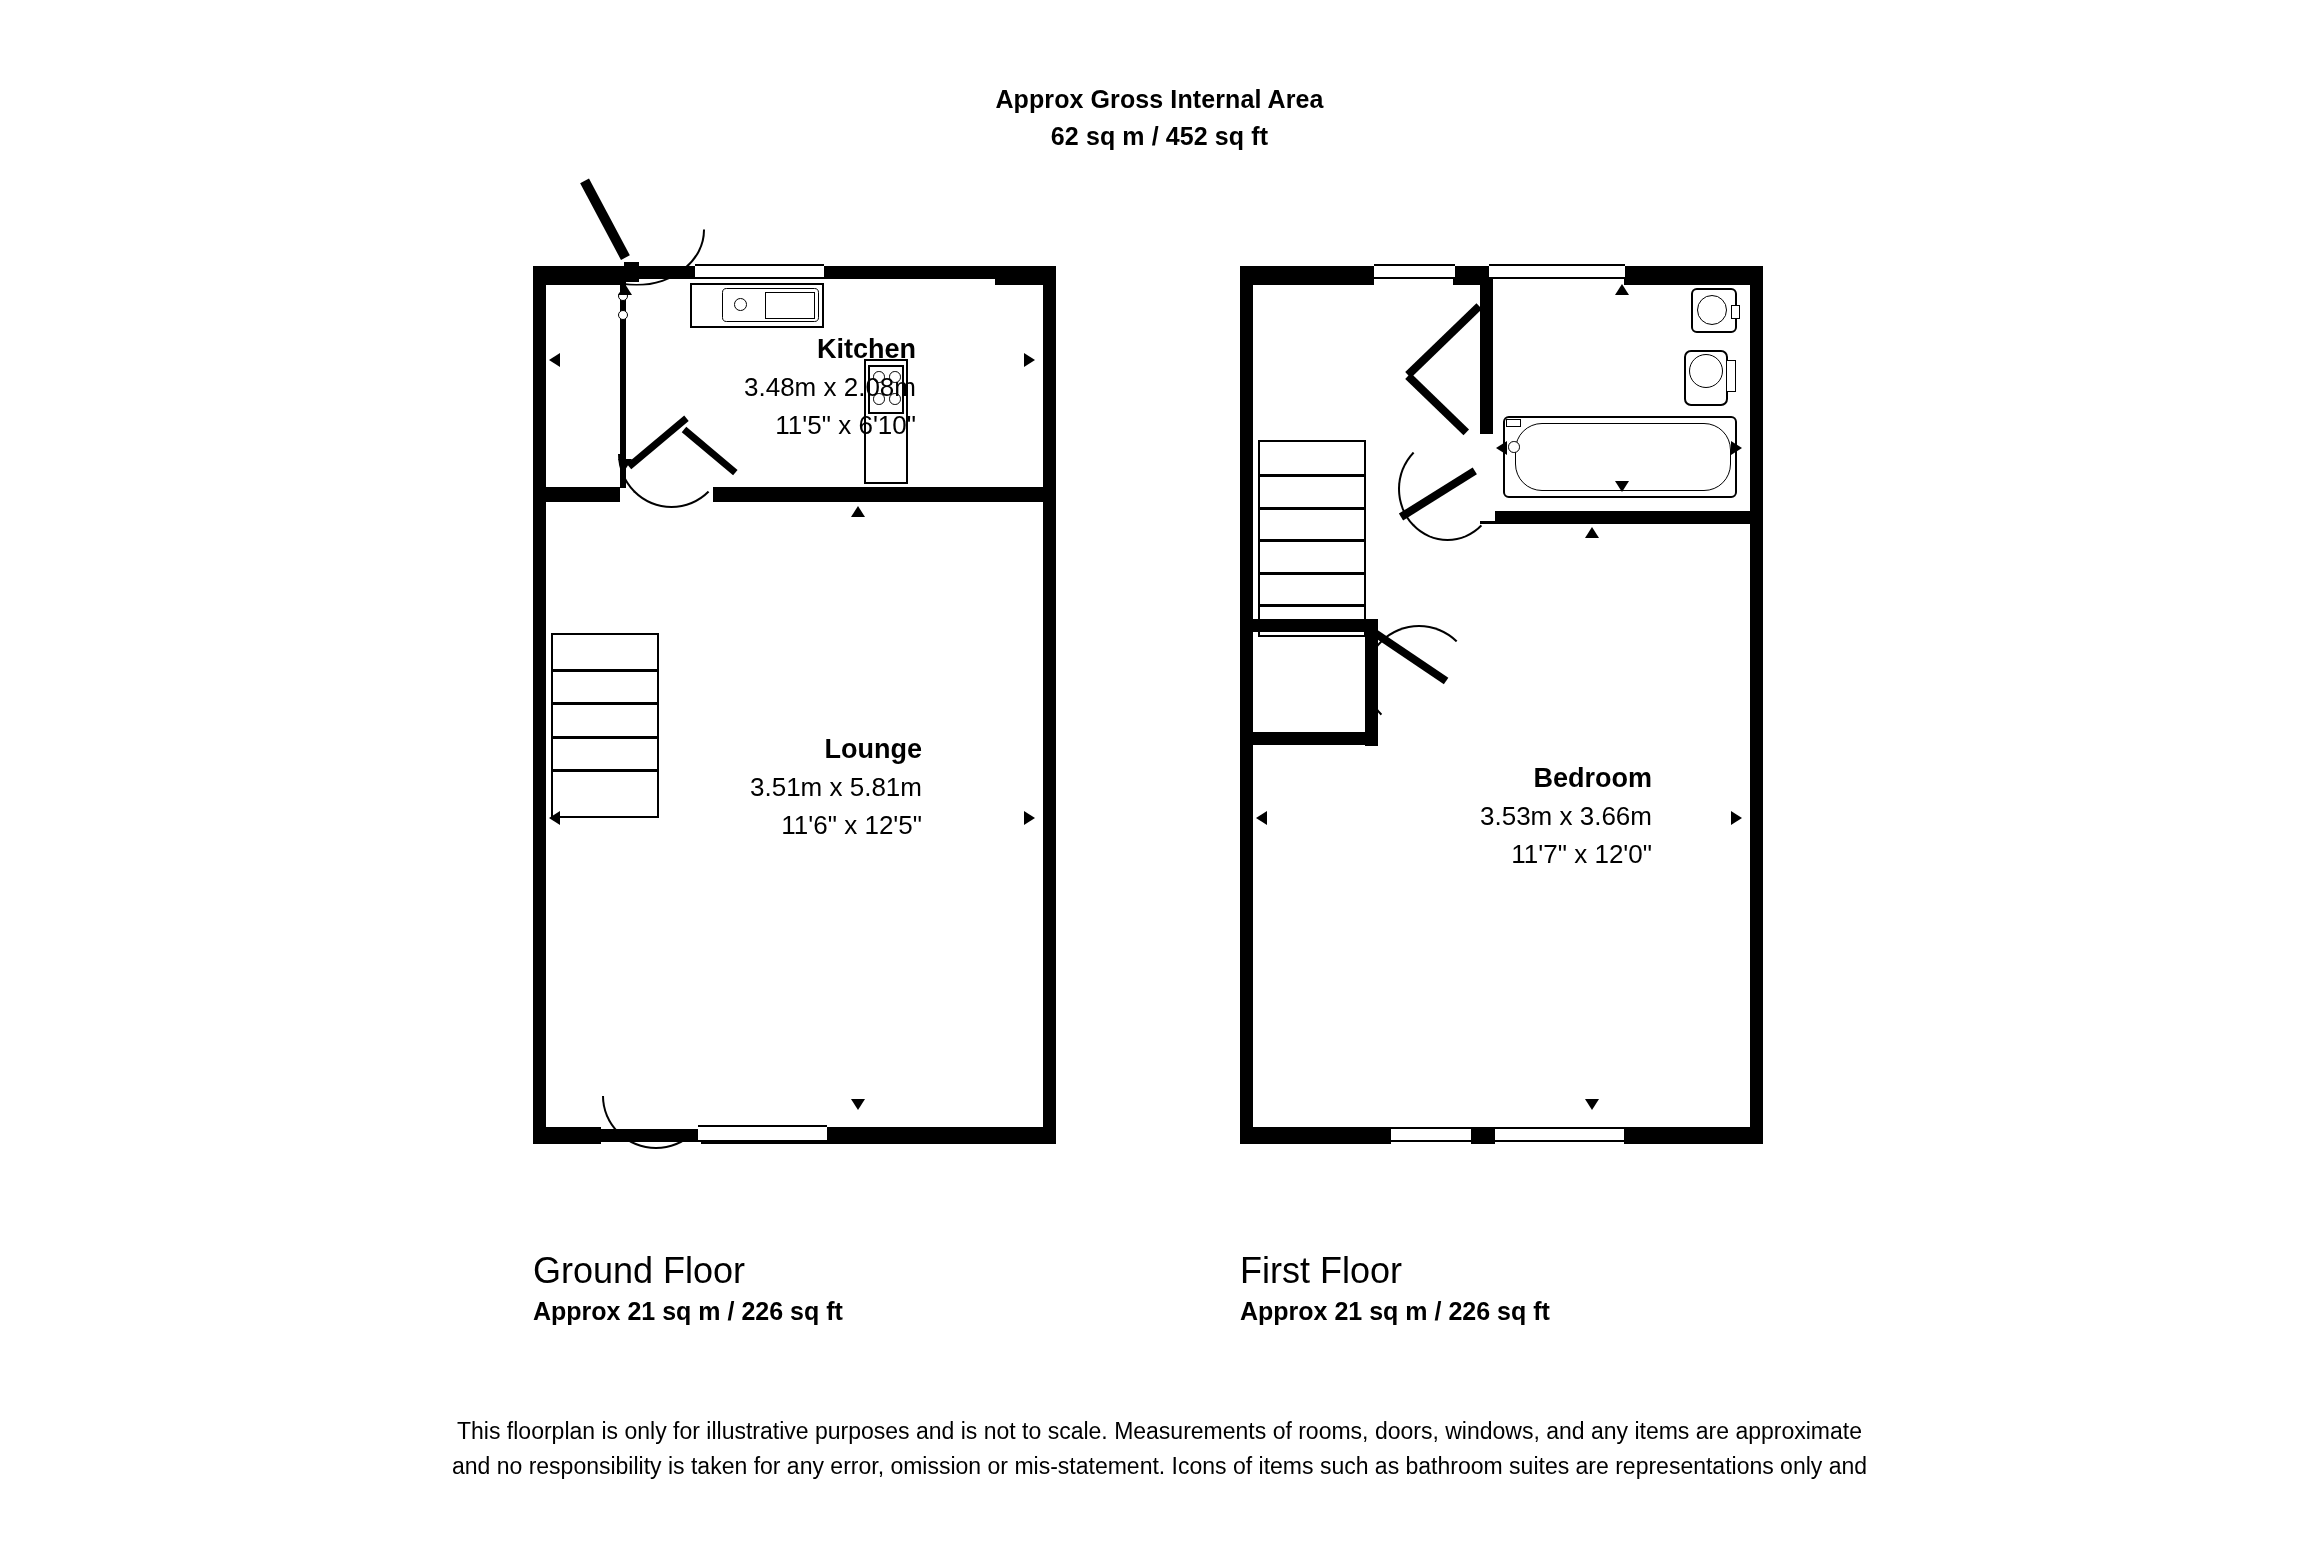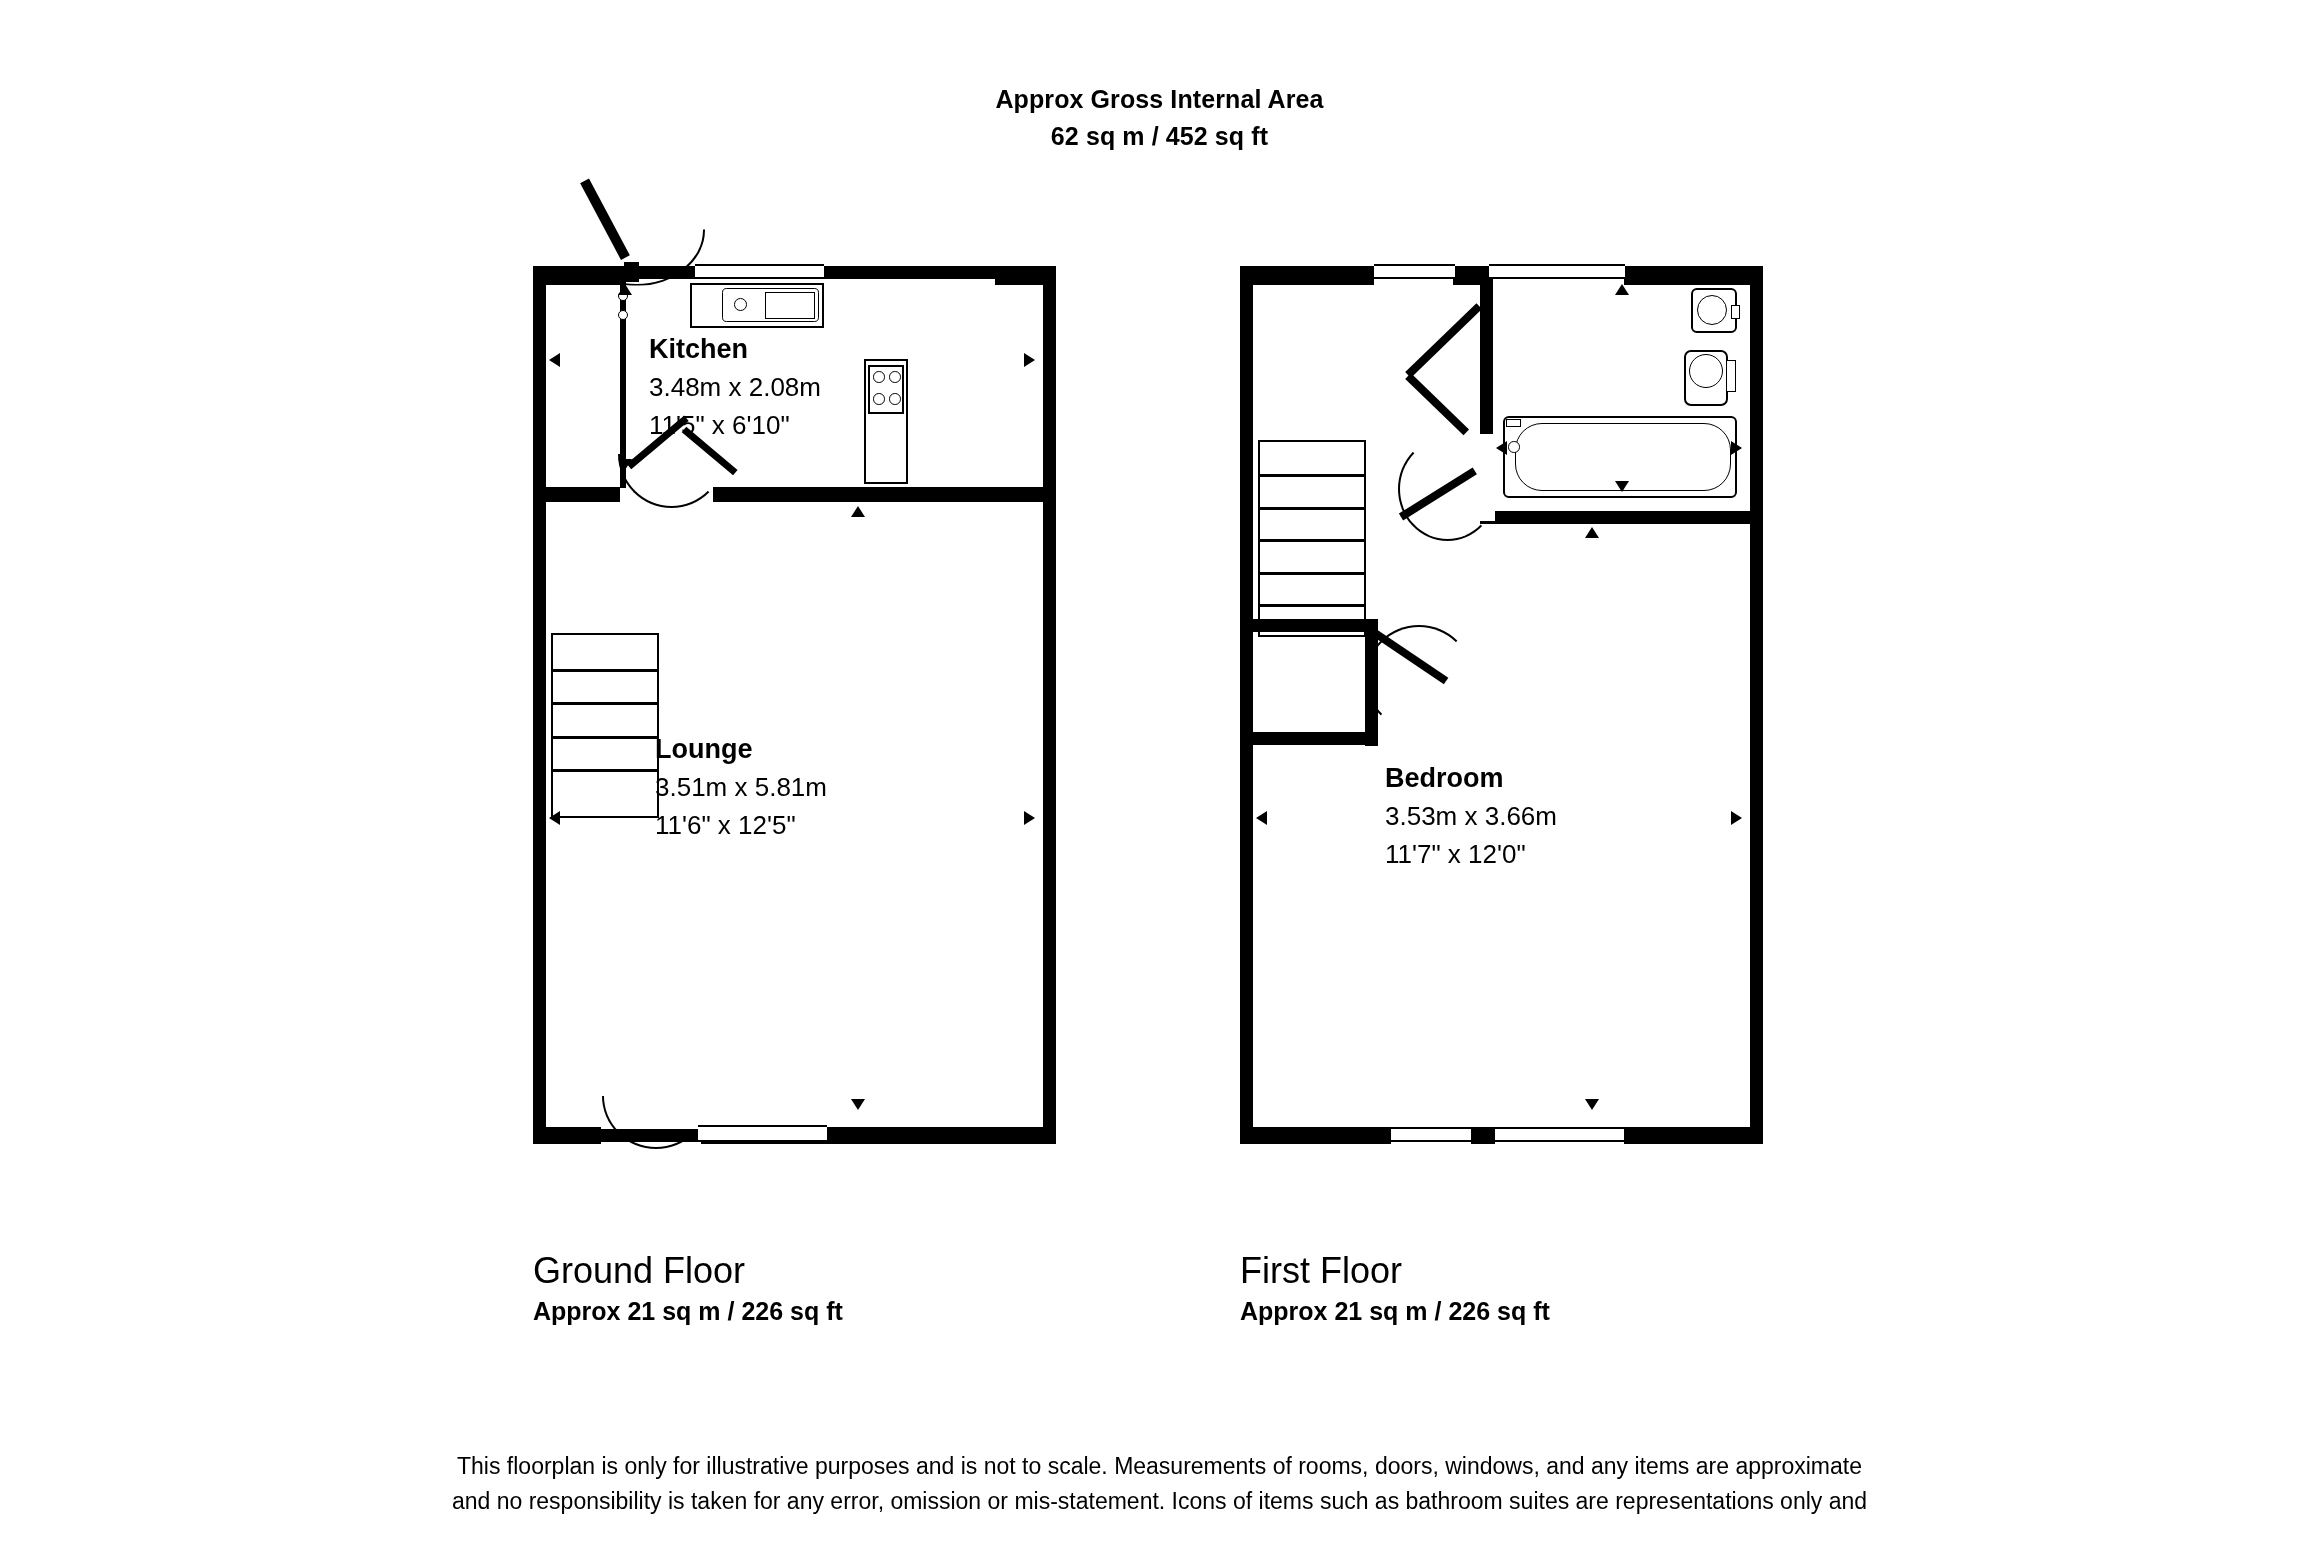--- a/index.html
+++ b/index.html
@@ -73,21 +73,21 @@
     height: 0;
   }
   .arrow.left   { border-top: 7.5px solid transparent; border-bottom: 7.5px solid transparent; border-right: 11px solid #000; }
   .arrow.right  { border-top: 7.5px solid transparent; border-bottom: 7.5px solid transparent; border-left: 11px solid #000; }
   .arrow.up     { border-left: 7.5px solid transparent; border-right: 7.5px solid transparent; border-bottom: 11px solid #000; }
   .arrow.down   { border-left: 7.5px solid transparent; border-right: 7.5px solid transparent; border-top: 11px solid #000; }
 
   
   .room-label {
     position: absolute;
-    text-align: left;
+    text-align: right;
     line-height: 38px;
     white-space: nowrap;
   }
   .room-label .name {
     font-weight: bold;
     font-size: 27px;
   }
   .room-label .dim {
     font-size: 26px;
   }
@@ -138,21 +138,20 @@
 
   
   .disclaimer {
     position: absolute;
     left: 0;
     top: 1414px;
     width: 2319px;
     text-align: center;
     font-size: 23px;
     line-height: 35px;
-    margin-top: 35px;
   }
 </style>
 </head>
 <body>
 
 <div class="header">
   <div class="line">Approx Gross Internal Area</div>
   <div class="line">62 sq m / 452 sq ft</div>
 </div>
 

